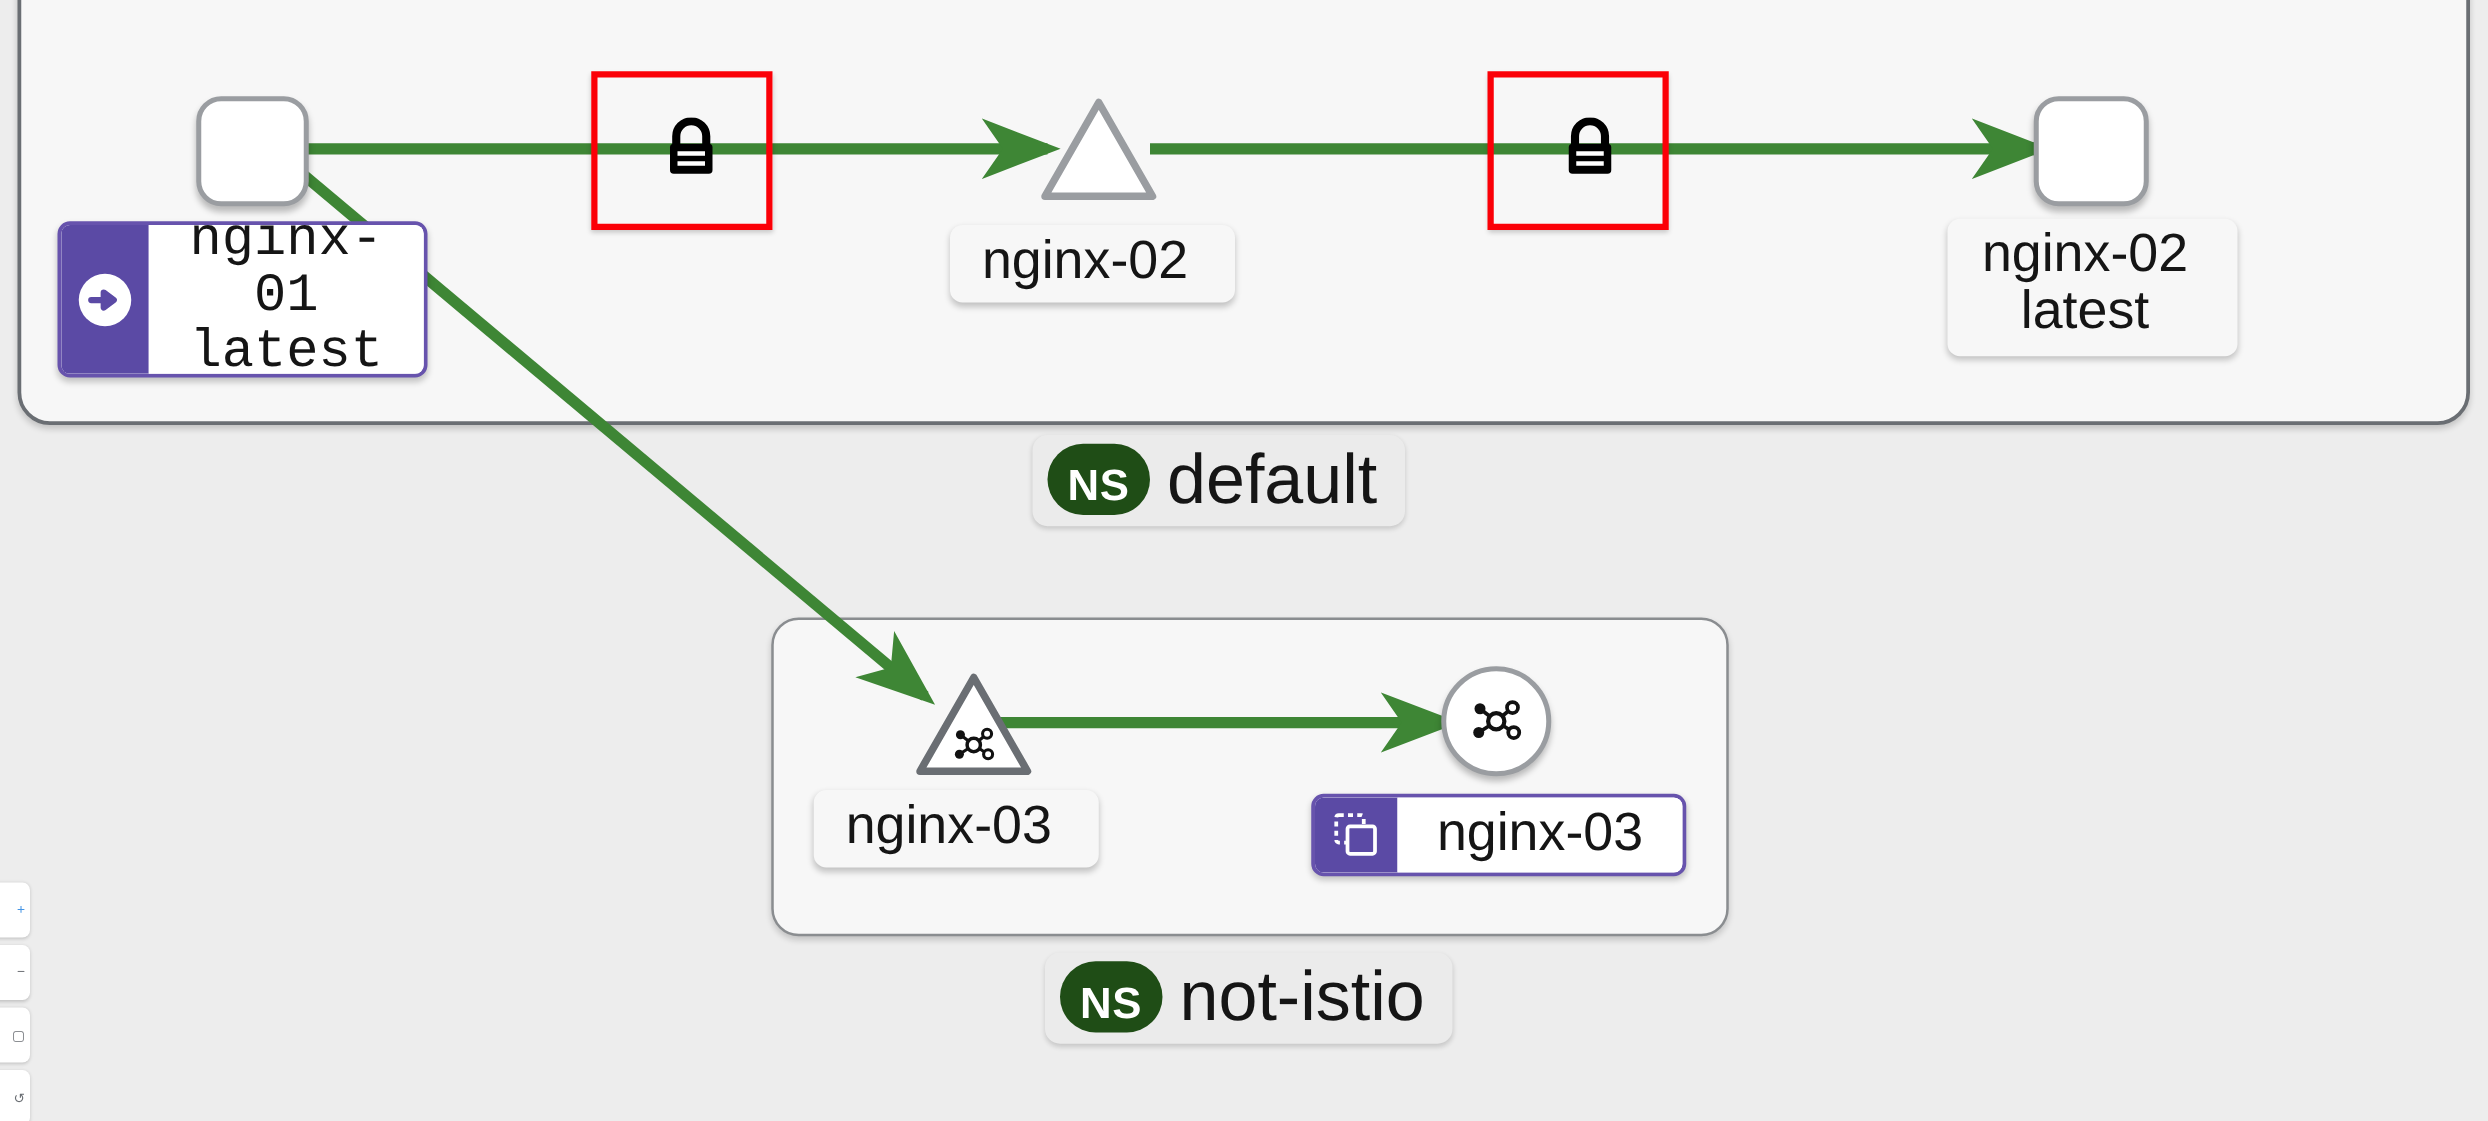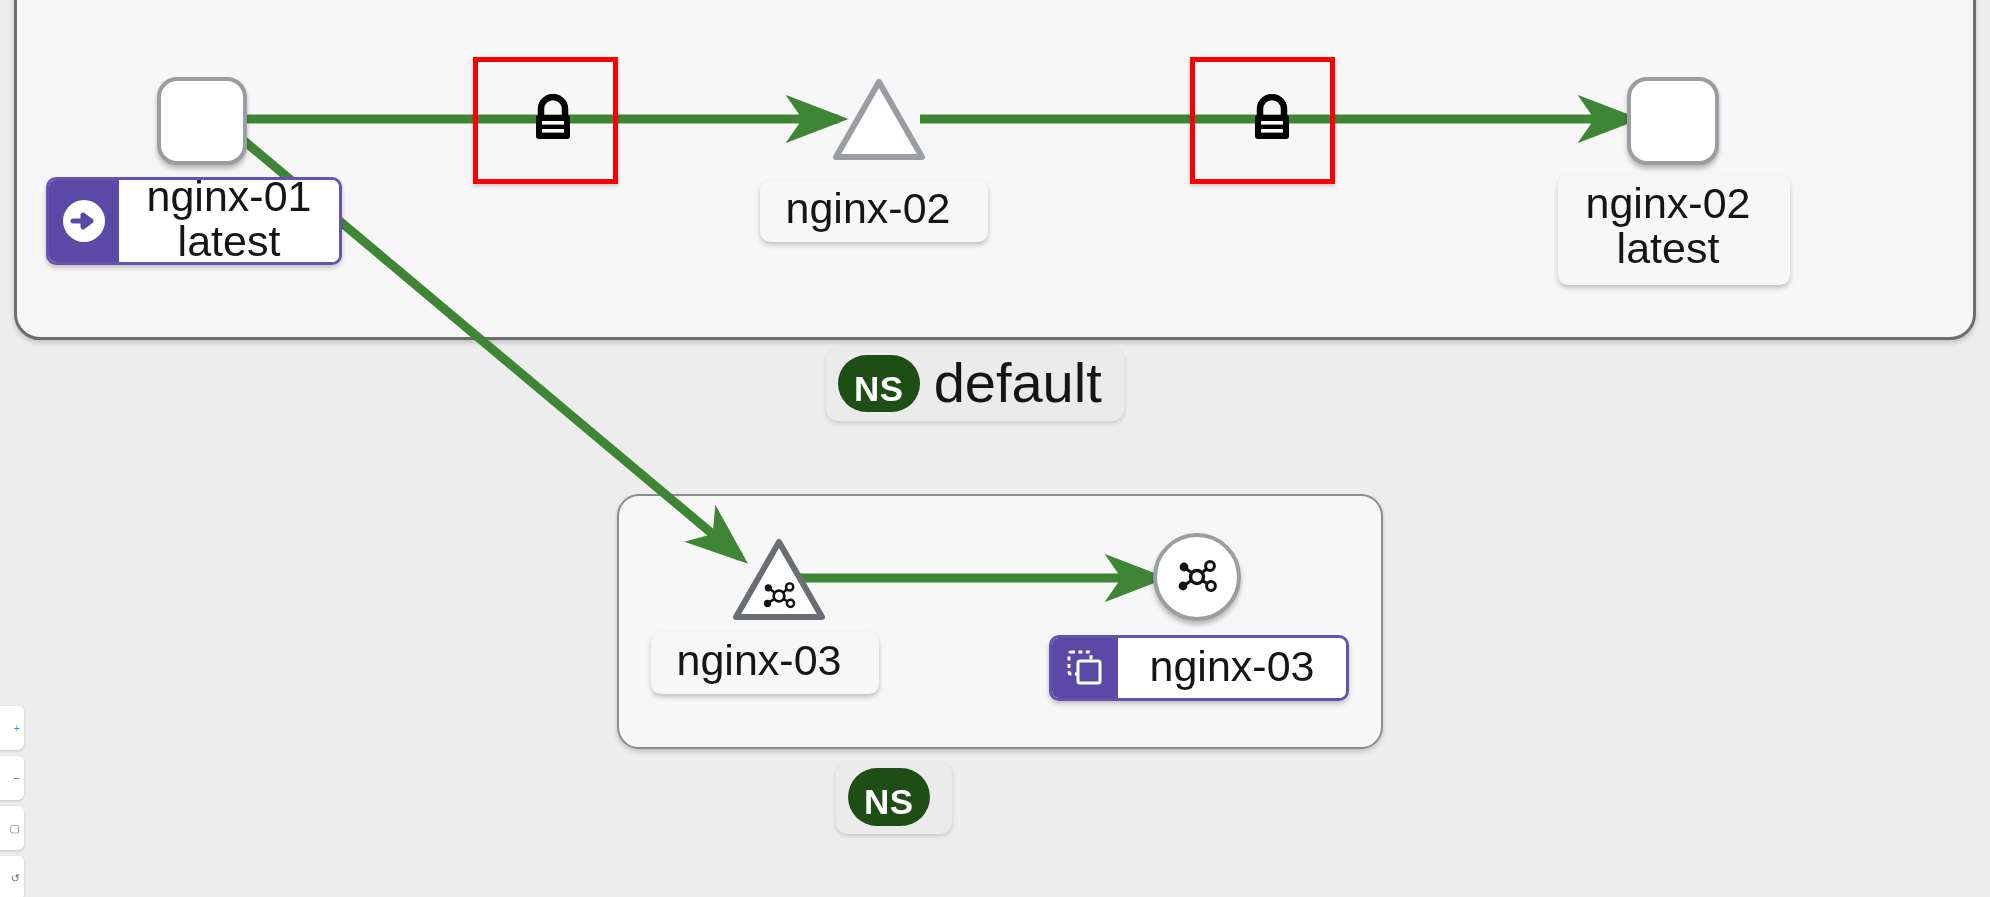--- a/index.html
+++ b/index.html
@@ -253,21 +253,21 @@
       <line x1="0" y1="0" x2="-13" y2="-10" stroke="#111" stroke-width="3"></line>
       <line x1="0" y1="0" x2="13" y2="-11" stroke="#111" stroke-width="3"></line>
       <circle cx="0" cy="0" r="6.5" fill="#fff" stroke="#111" stroke-width="3.4"></circle>
       <circle cx="-14" cy="9" r="4.4" fill="#111"></circle>
       <circle cx="14" cy="9" r="4.4" fill="#fff" stroke="#111" stroke-width="3"></circle>
       <circle cx="-13" cy="-10" r="4.4" fill="#111"></circle>
       <circle cx="13" cy="-11" r="4.4" fill="#fff" stroke="#111" stroke-width="3"></circle>
     </svg>
   </div>
 
-  <div class="node-label badged" style="left:46px; top:177px; width:296px; height:88px;">
+  <div class="node-label badged" style="left:46px; top:177px; width:296px; height:125px;font-family:Liberation Mono, monospace;">
     <div class="badge-chip" style="width:70px;">
       <svg width="46" height="46" viewBox="0 0 46 46" xmlns="http://www.w3.org/2000/svg">
         <circle cx="23" cy="23" r="21" fill="#ffffff"></circle>
         <path d="M12 23 H27 M22 17 L30 23 L22 29 Z" fill="#5b4aa5" stroke="#5b4aa5" stroke-width="5" stroke-linejoin="round" stroke-linecap="round"></path>
       </svg>
     </div>
     <div class="badge-text">nginx-01
 latest</div>
   </div>
 
@@ -309,20 +309,21 @@
   <div class="highlight-rect" style="left:473px; top:57px; width:145px; height:127px;"></div>
   <div class="highlight-rect" style="left:1190px; top:57px; width:145px; height:127px;"></div>
 
   <div class="ns-label" id="ns-label-default">
     <span class="ns-pill">NS</span>
     <span class="ns-name">default</span>
   </div>
 
   <div class="ns-label" id="ns-label-notistio">
     <span class="ns-pill">NS</span>
+    <span class="ns-name">not-istio</span>
   </div>
 
   <div id="side-toolbar">
     <div class="tool-btn" style="color:#4394e5;">+</div>
     <div class="tool-btn">−</div>
     <div class="tool-btn">▢</div>
     <div class="tool-btn">↺</div>
 
   </div>
 

